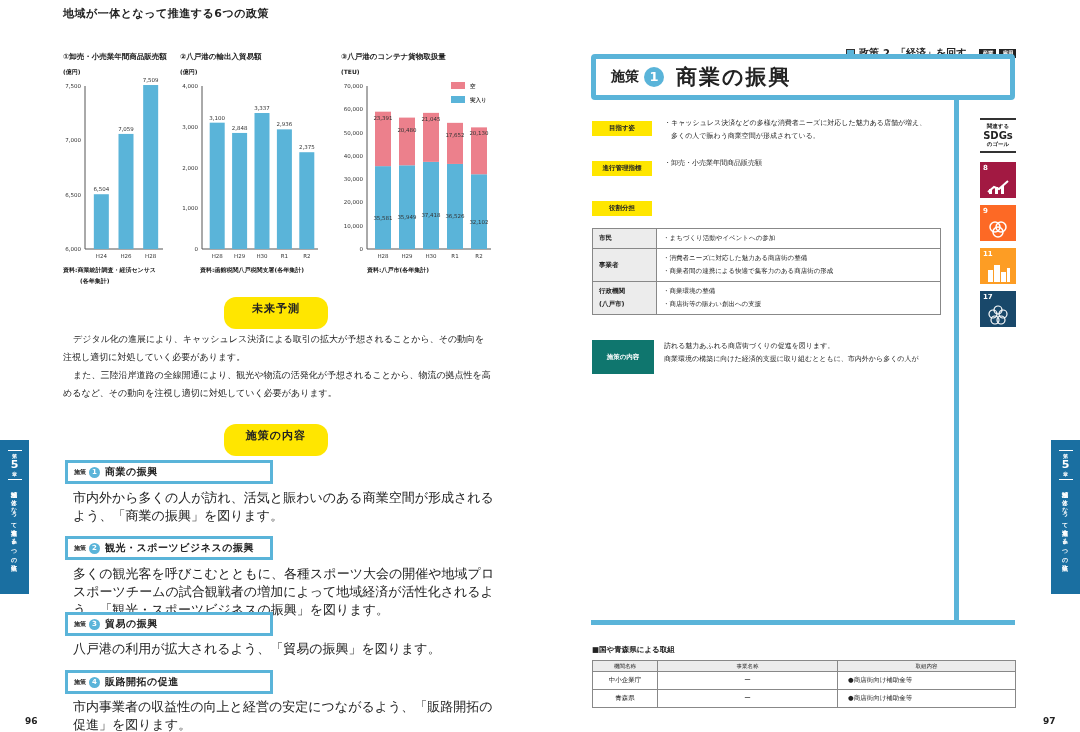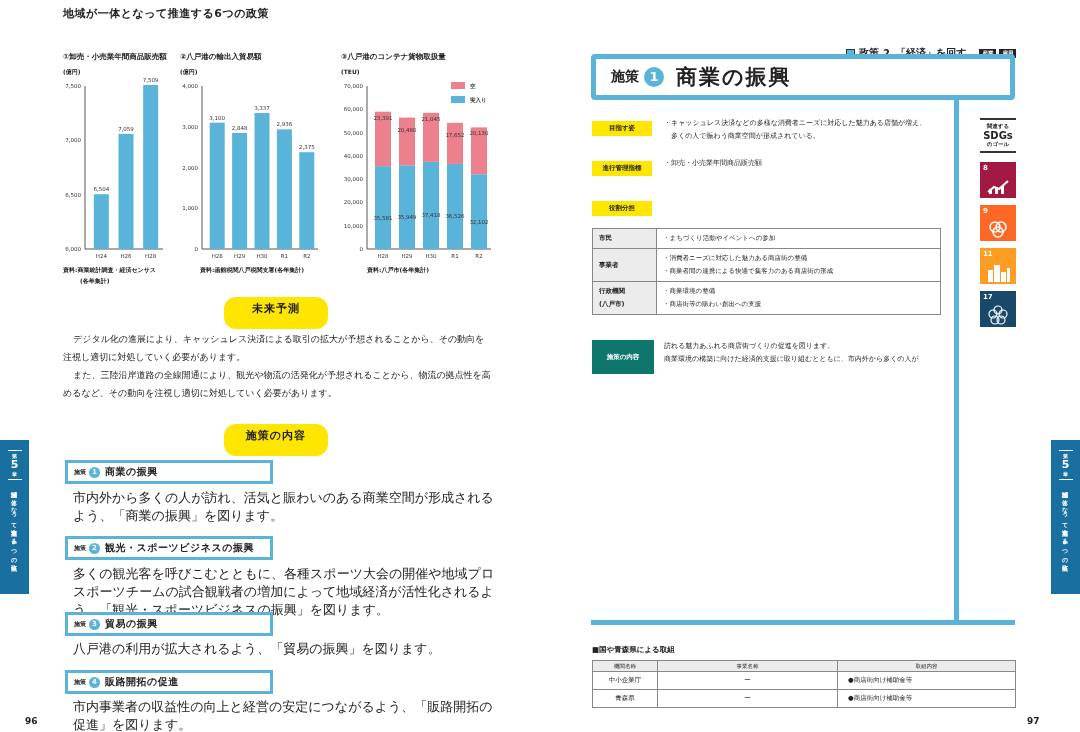--- a/index.html
+++ b/index.html
@@ -367,21 +367,21 @@
       <td class="left">●商店街向け補助金等</td>
     </tr>
     <tr>
       <td>青森県</td>
       <td>ー</td>
       <td class="left">●商店街向け補助金等</td>
     </tr>
   </tbody>
     </table>
 
-  <div class="page-num" style="left:487px;">97</div>
+  <div class="page-num" style="left:503px;">97</div>
 
   <div class="side-tab" style="left:511px;">
     <div class="rule"></div>
     <div class="ch-small">第</div>
     <div class="ch-num">5</div>
     <div class="ch-small">章</div>
     <div class="rule"></div>
     <div class="vtext">地域が一体となって推進する6つの政策</div>
   </div>
 </div>

